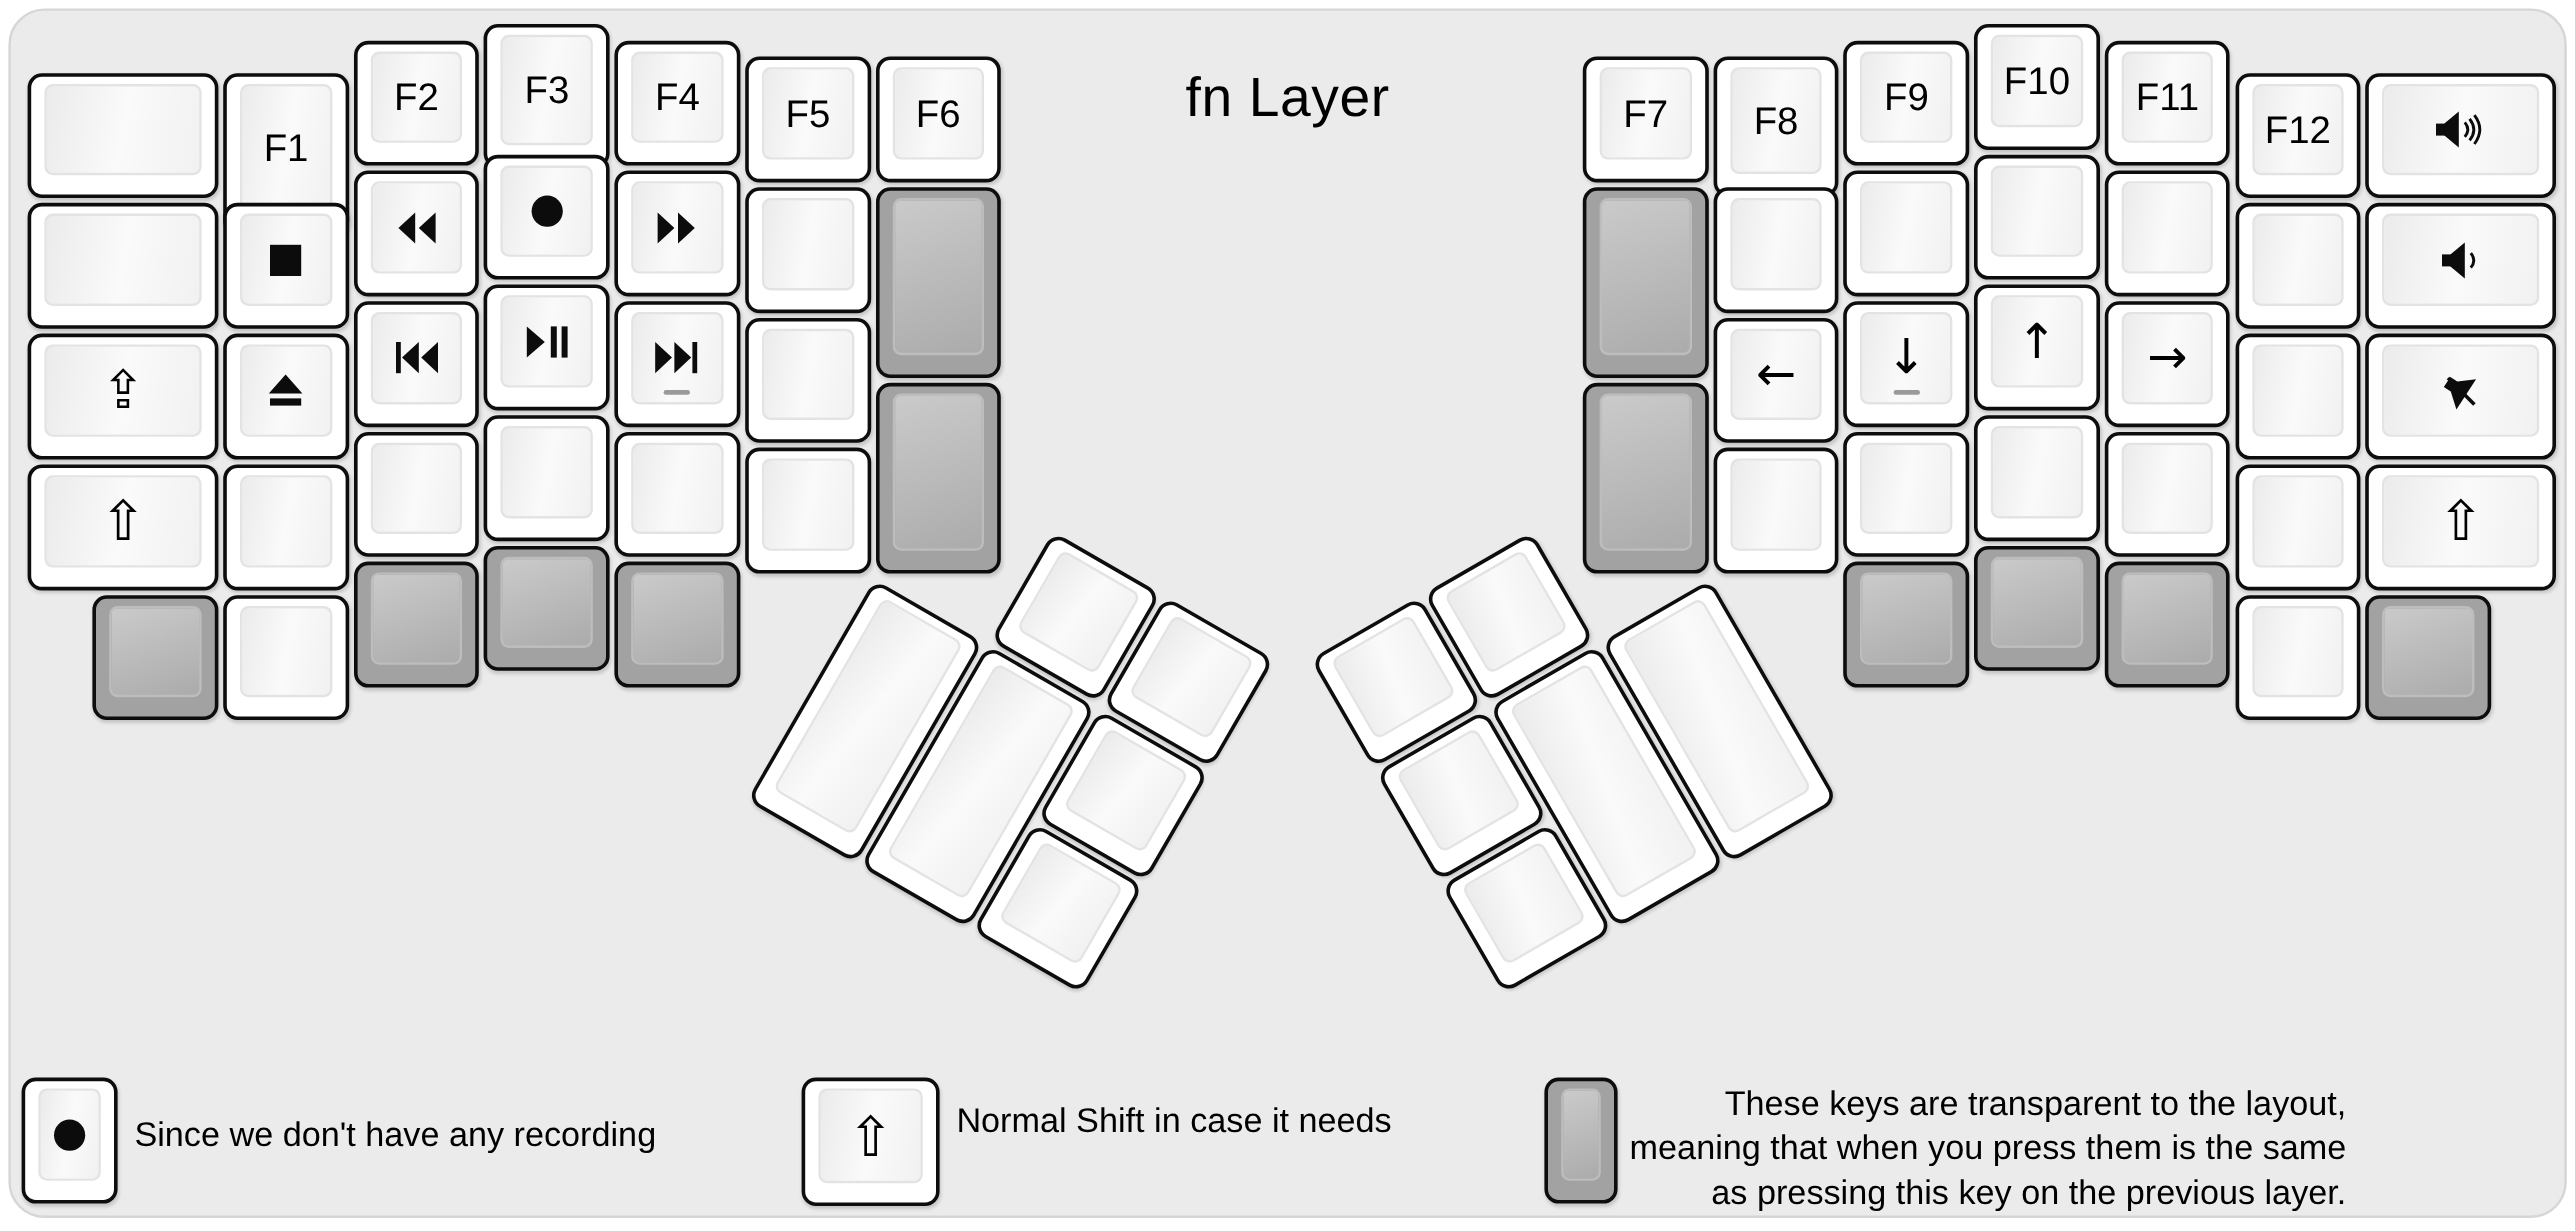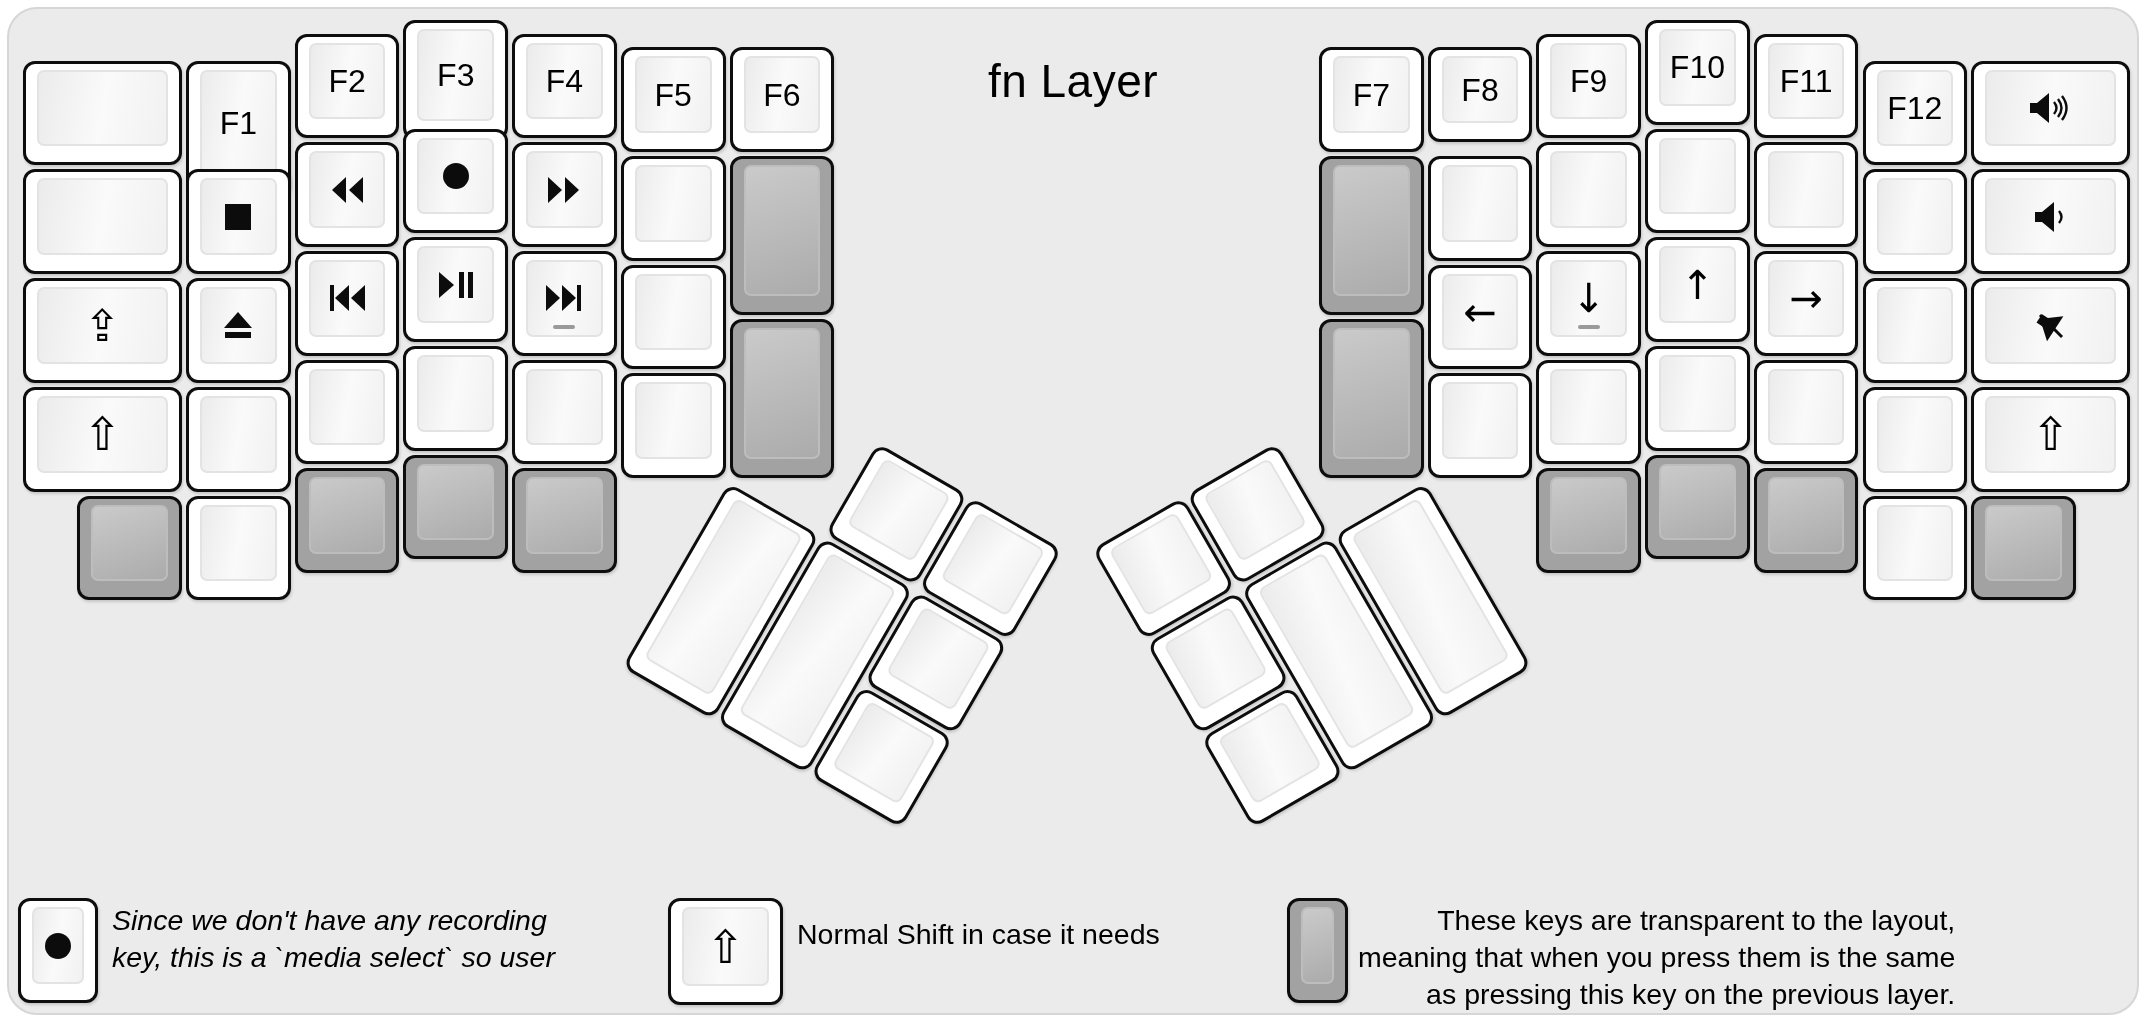--- a/index.html
+++ b/index.html
@@ -190,21 +190,21 @@
         <div class="cap">
           <span class="flabel">F7</span>
         </div>
       </div>
       <div class="key gray" style="left: 1319px; top: 155.875px; width: 104.7px; height: 159.05px;">
         <div class="cap"></div>
       </div>
       <div class="key gray" style="left: 1319px; top: 318.925px; width: 104.7px; height: 159.05px;">
         <div class="cap"></div>
       </div>
-      <div class="key" style="left: 1427.7px; top: 47.175px; width: 104.7px; height: 95px;">
+      <div class="key" style="left: 1427.7px; top: 47.175px; width: 104.7px; height: 117px;">
         <div class="cap">
           <span class="flabel">F8</span>
         </div>
       </div>
       <div class="key" style="left: 1427.7px; top: 155.875px; width: 104.7px; height: 104.7px;">
         <div class="cap"></div>
       </div>
       <div class="key" style="left: 1427.7px; top: 264.575px; width: 104.7px; height: 104.7px;">
         <div class="cap">
           <span class="glyph" style="font-size: 40px;">←</span>
@@ -369,23 +369,22 @@
       </div>
     </div>
   <div class="layer" id="notes">
       <div class="key" style="left: 18px; top: 898px; width: 80px; height: 105px;">
         <div class="cap">
           <svg width="32" height="32" viewBox="0 0 32 32" fill="#0c0c0c">
             <circle cx="16" cy="16" r="13"></circle>
           </svg>
         </div>
       </div>
-      <div class="note-text" style="left: 112px; top: 902px; font-style: italic;">
+      <div class="note-text" style="left: 112px; top: 928px;">
         <div>Since we don't have any recording</div>
-        <div>key, this is a `media select` so user</div>
       </div>
       <div class="key" style="left: 668px; top: 898px; width: 115px; height: 107px;">
         <div class="cap">
           <span class="glyph" style="font-size: 46px;">⇧</span>
         </div>
       </div>
       <div class="note-text" style="left: 797px; top: 916px; text-align: center;">
         <div>Normal Shift in case it needs</div>
       </div>
       <div class="key gray" style="left: 1287px; top: 898px; width: 61px; height: 105px;">

